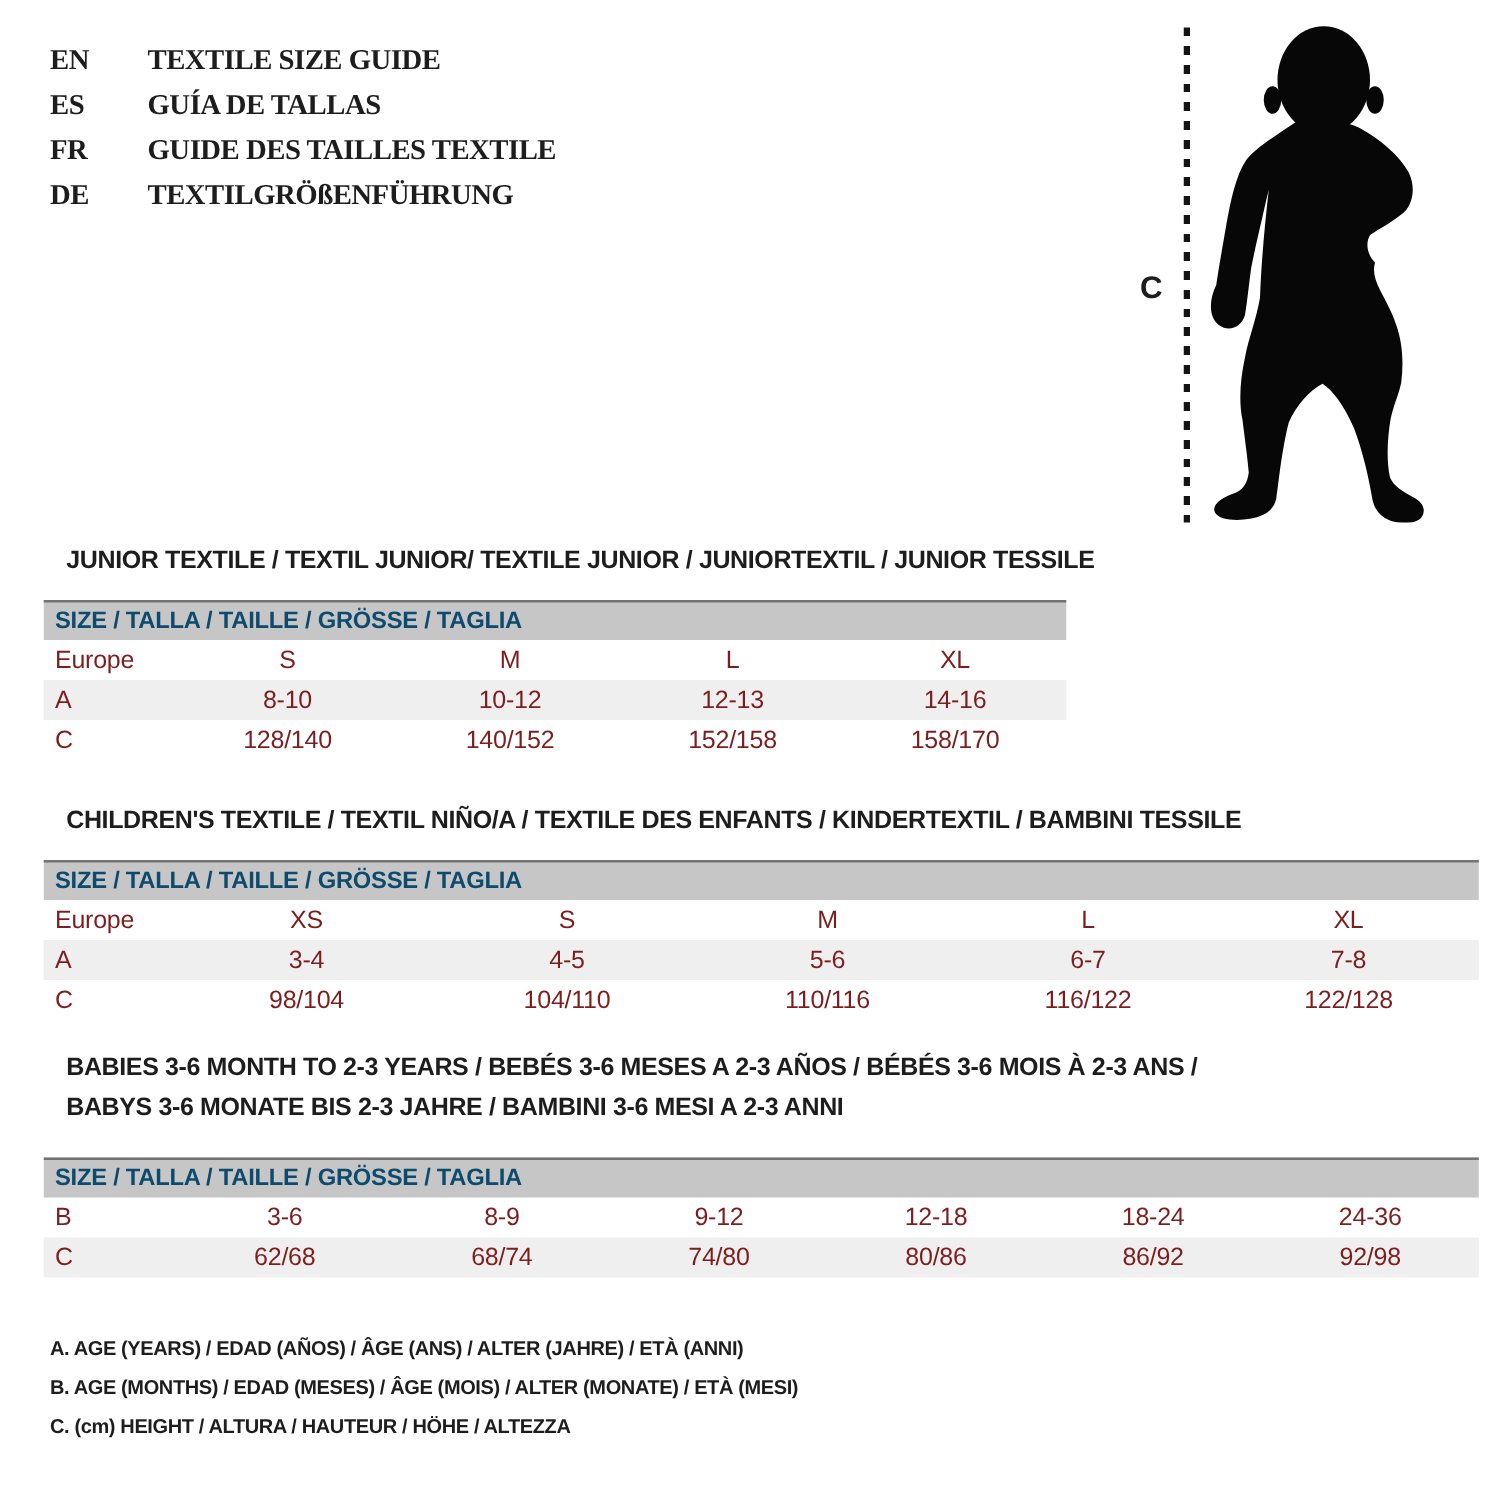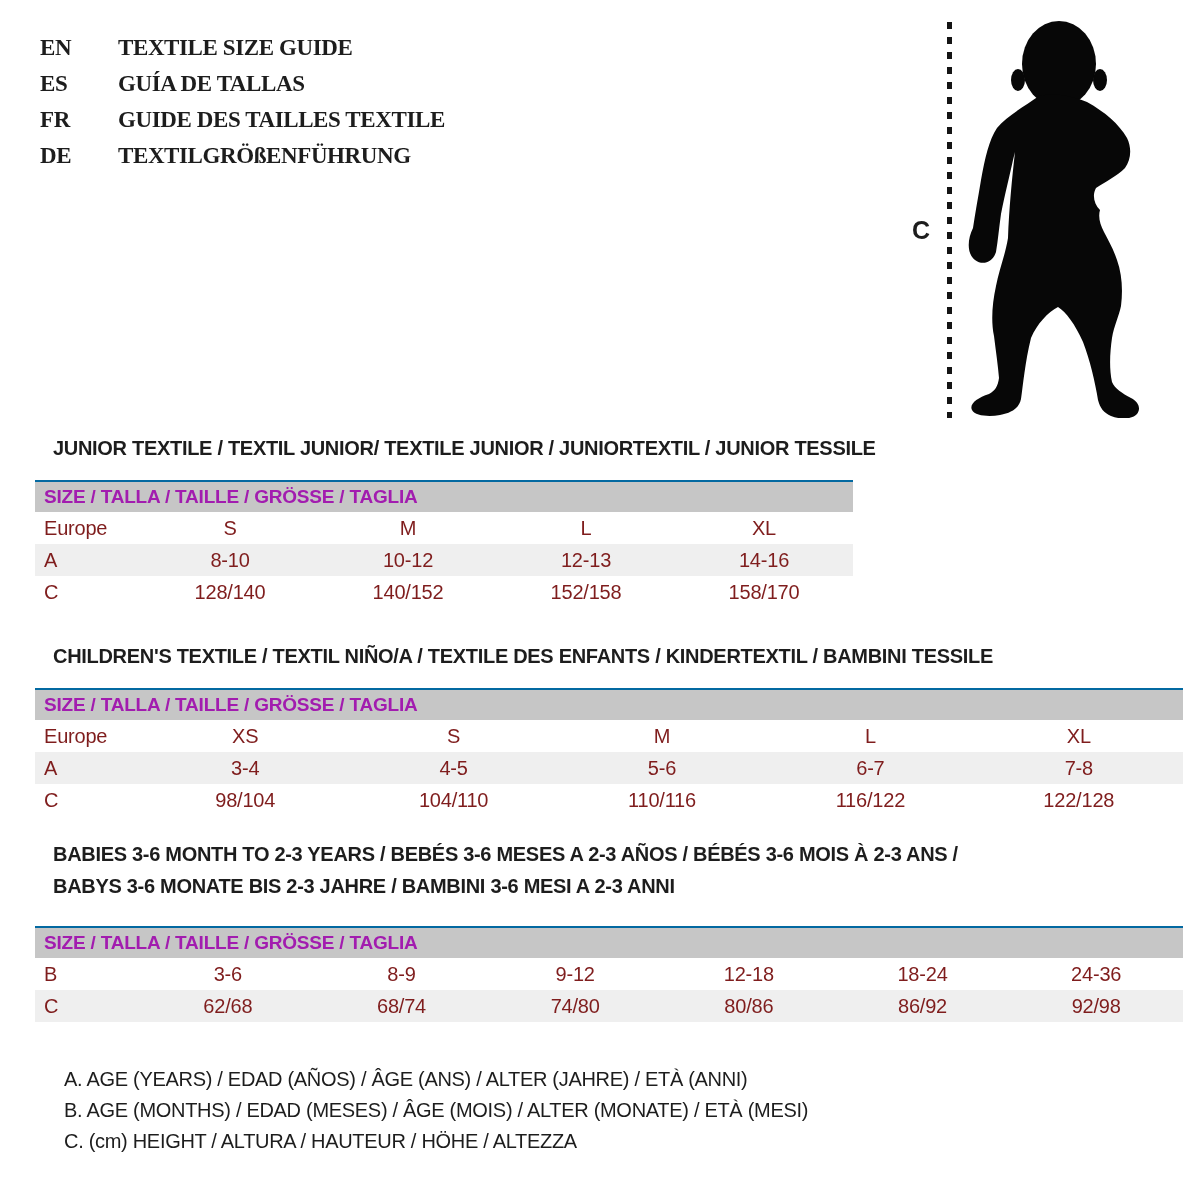--- a/index.html
+++ b/index.html
@@ -27,31 +27,31 @@
   }
   .figure-svg { position:absolute; left:65px; top:2px; }
 
   
   .section-title { font-weight:700; font-size:20px; letter-spacing:-0.3px; line-height:32px;margin-left:13px; }
 
   
   .size-table { background:#fff; }
   .size-bar {
     height:32px; background:var(--bar, #c6c6c6);
-    border-top:2px solid #0369a1;
+    border-top:2px solid #737373;
     display:flex; align-items:center; padding-left:9px;
-    font-size:19px; font-weight:700; color:#a21caf; letter-spacing:-0.2px;
+    font-size:19px; font-weight:700; color:#0c4a6e; letter-spacing:-0.2px;
   }
   .trow { display:grid; height:32px; align-items:center; font-size:20px; letter-spacing:-0.2px; color:#7f1d1d; }
   .trow.shaded { background:var(--shade, #efefef); }
   .tlabel { text-align:left; padding-left:9px; }
   .tcell { text-align:center; }
 
   
-  .legend-block { font-weight:400; font-size:20px; letter-spacing:-0.3px; line-height:31px;margin-left:24px; }
+  .legend-block { font-weight:700; font-size:16px; letter-spacing:-0.3px; line-height:31px; }
 </style>
 </head>
 <body>
 
 <div class="abs lang-block">
   <div class="lang-row">
     <span class="lang-code">EN</span>
     <span class="lang-title">TEXTILE SIZE GUIDE</span>
   </div>
   <div class="lang-row">

